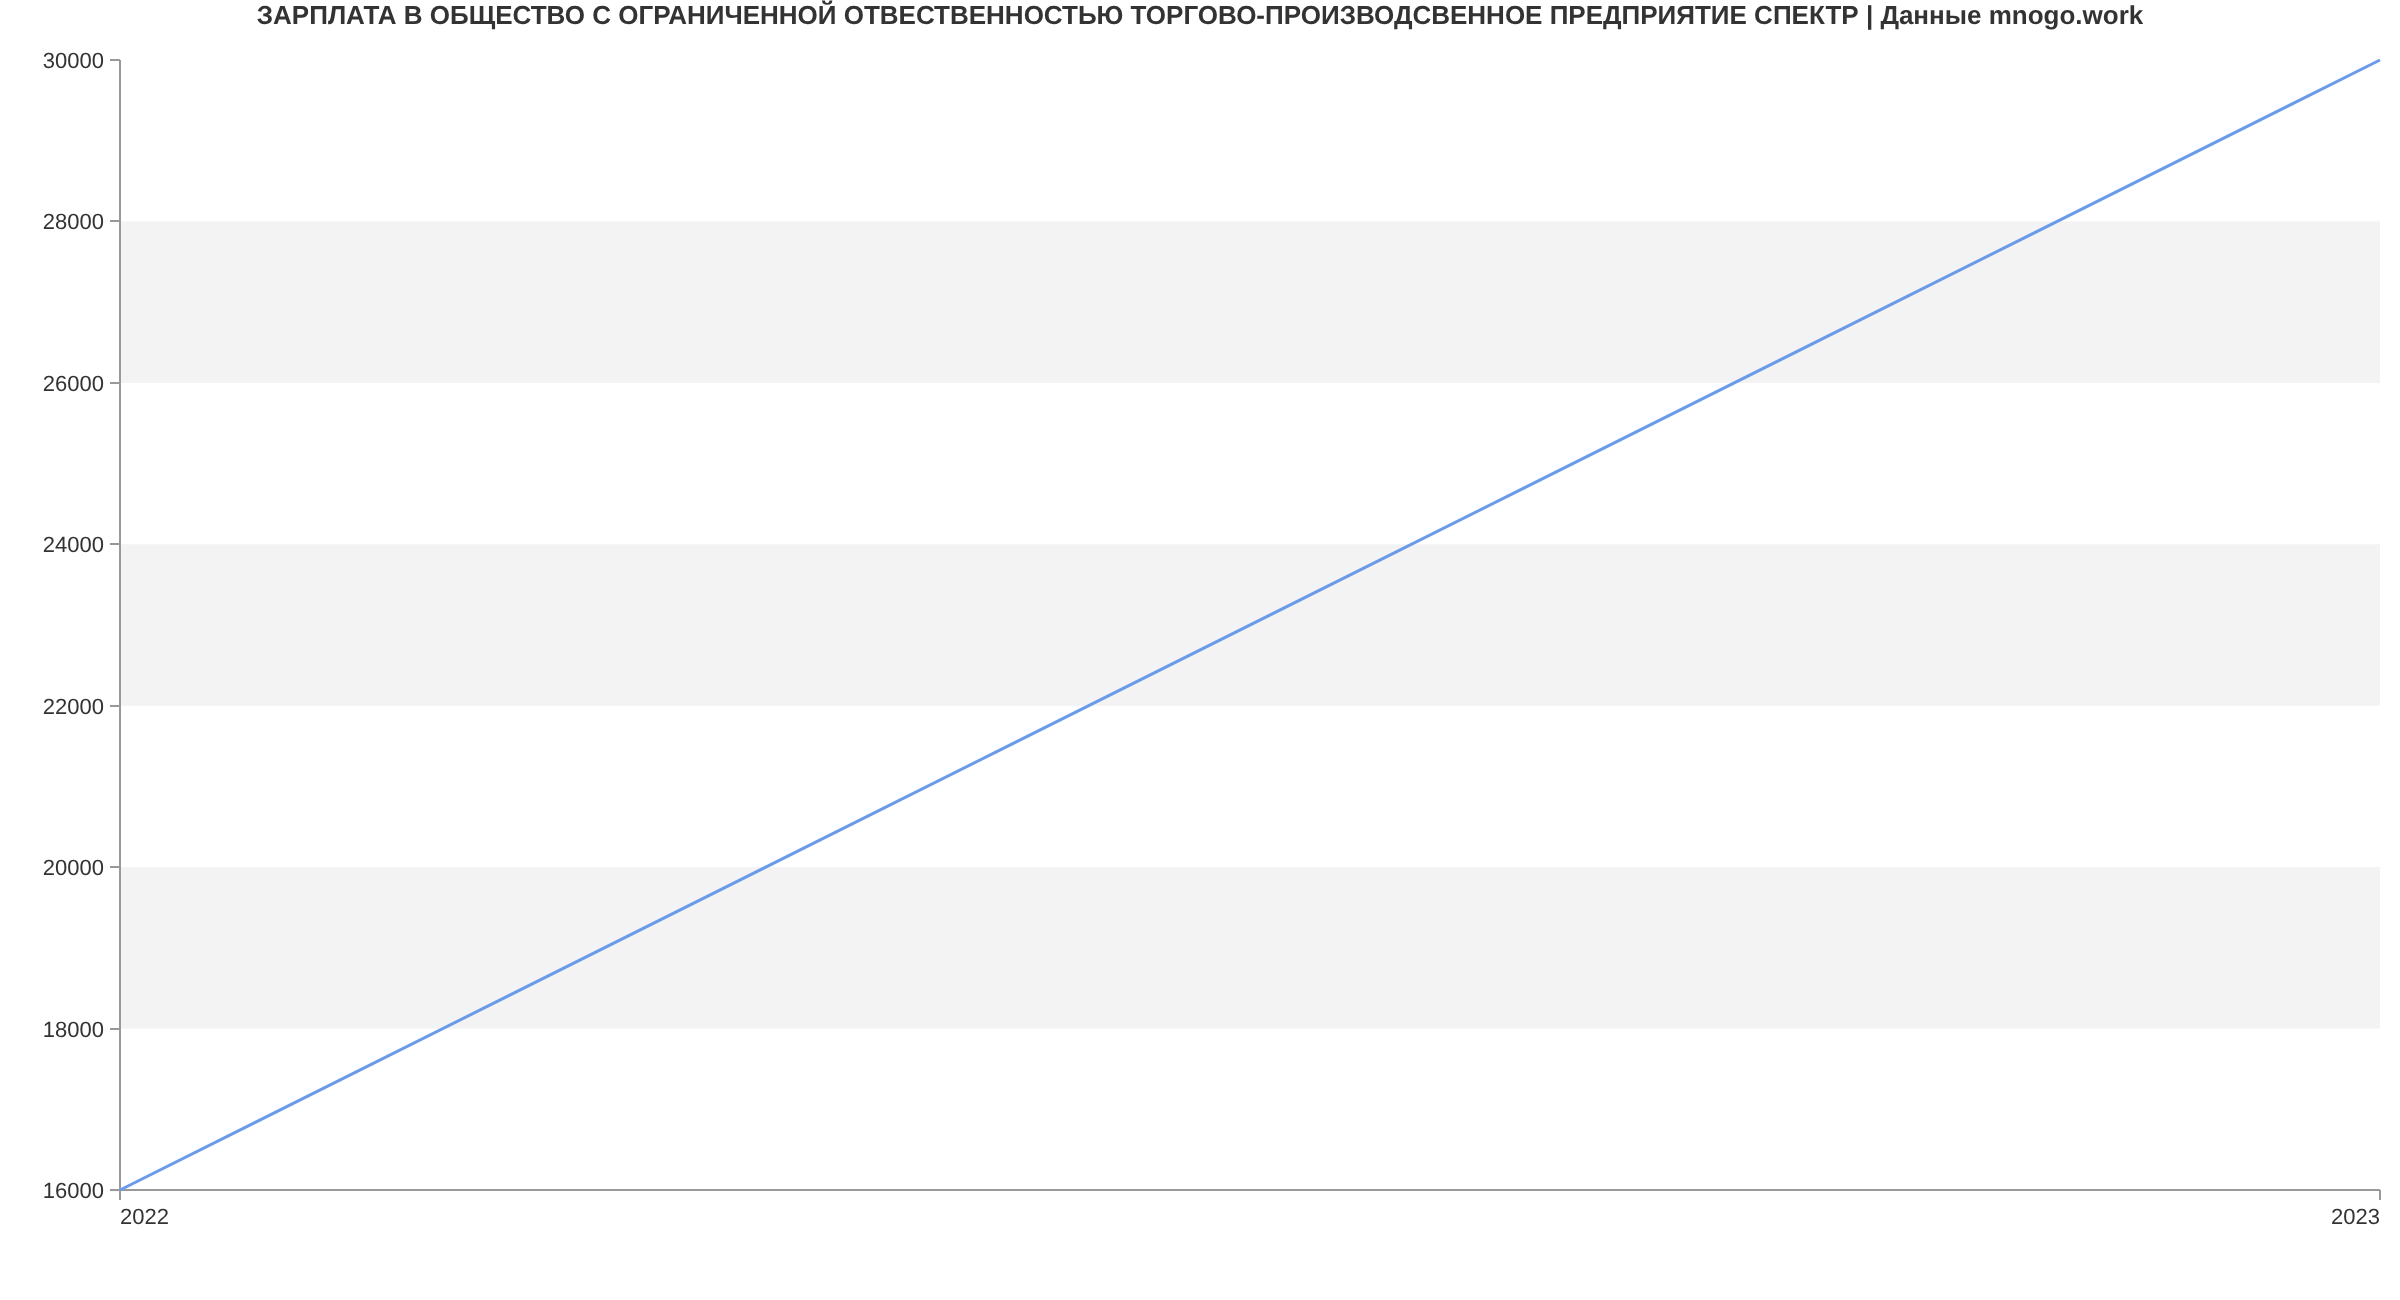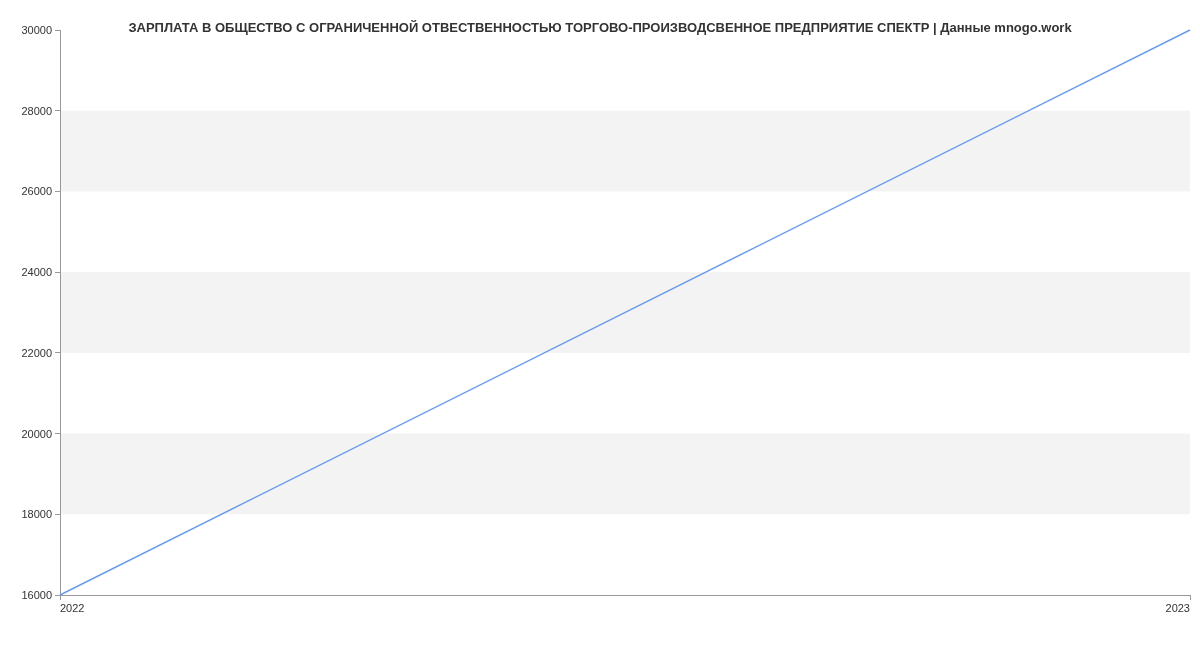--- a/index.html
+++ b/index.html
@@ -11,21 +11,21 @@
     font-family: Verdana, Geneva, sans-serif;
     color: #333;
   }
   .chart-wrap {
     position: relative;
     width: 1200px;
     height: 650px;
   }
   .title {
     position: absolute;
-    top: 20px;
+    top: 0;
     left: 0;
     right: 0;
     text-align: center;
     font-size: 13px;
     font-weight: 600;
     color: #333;
   }
   svg { display: block; }
   .tick-label {
     font-size: 11px;

